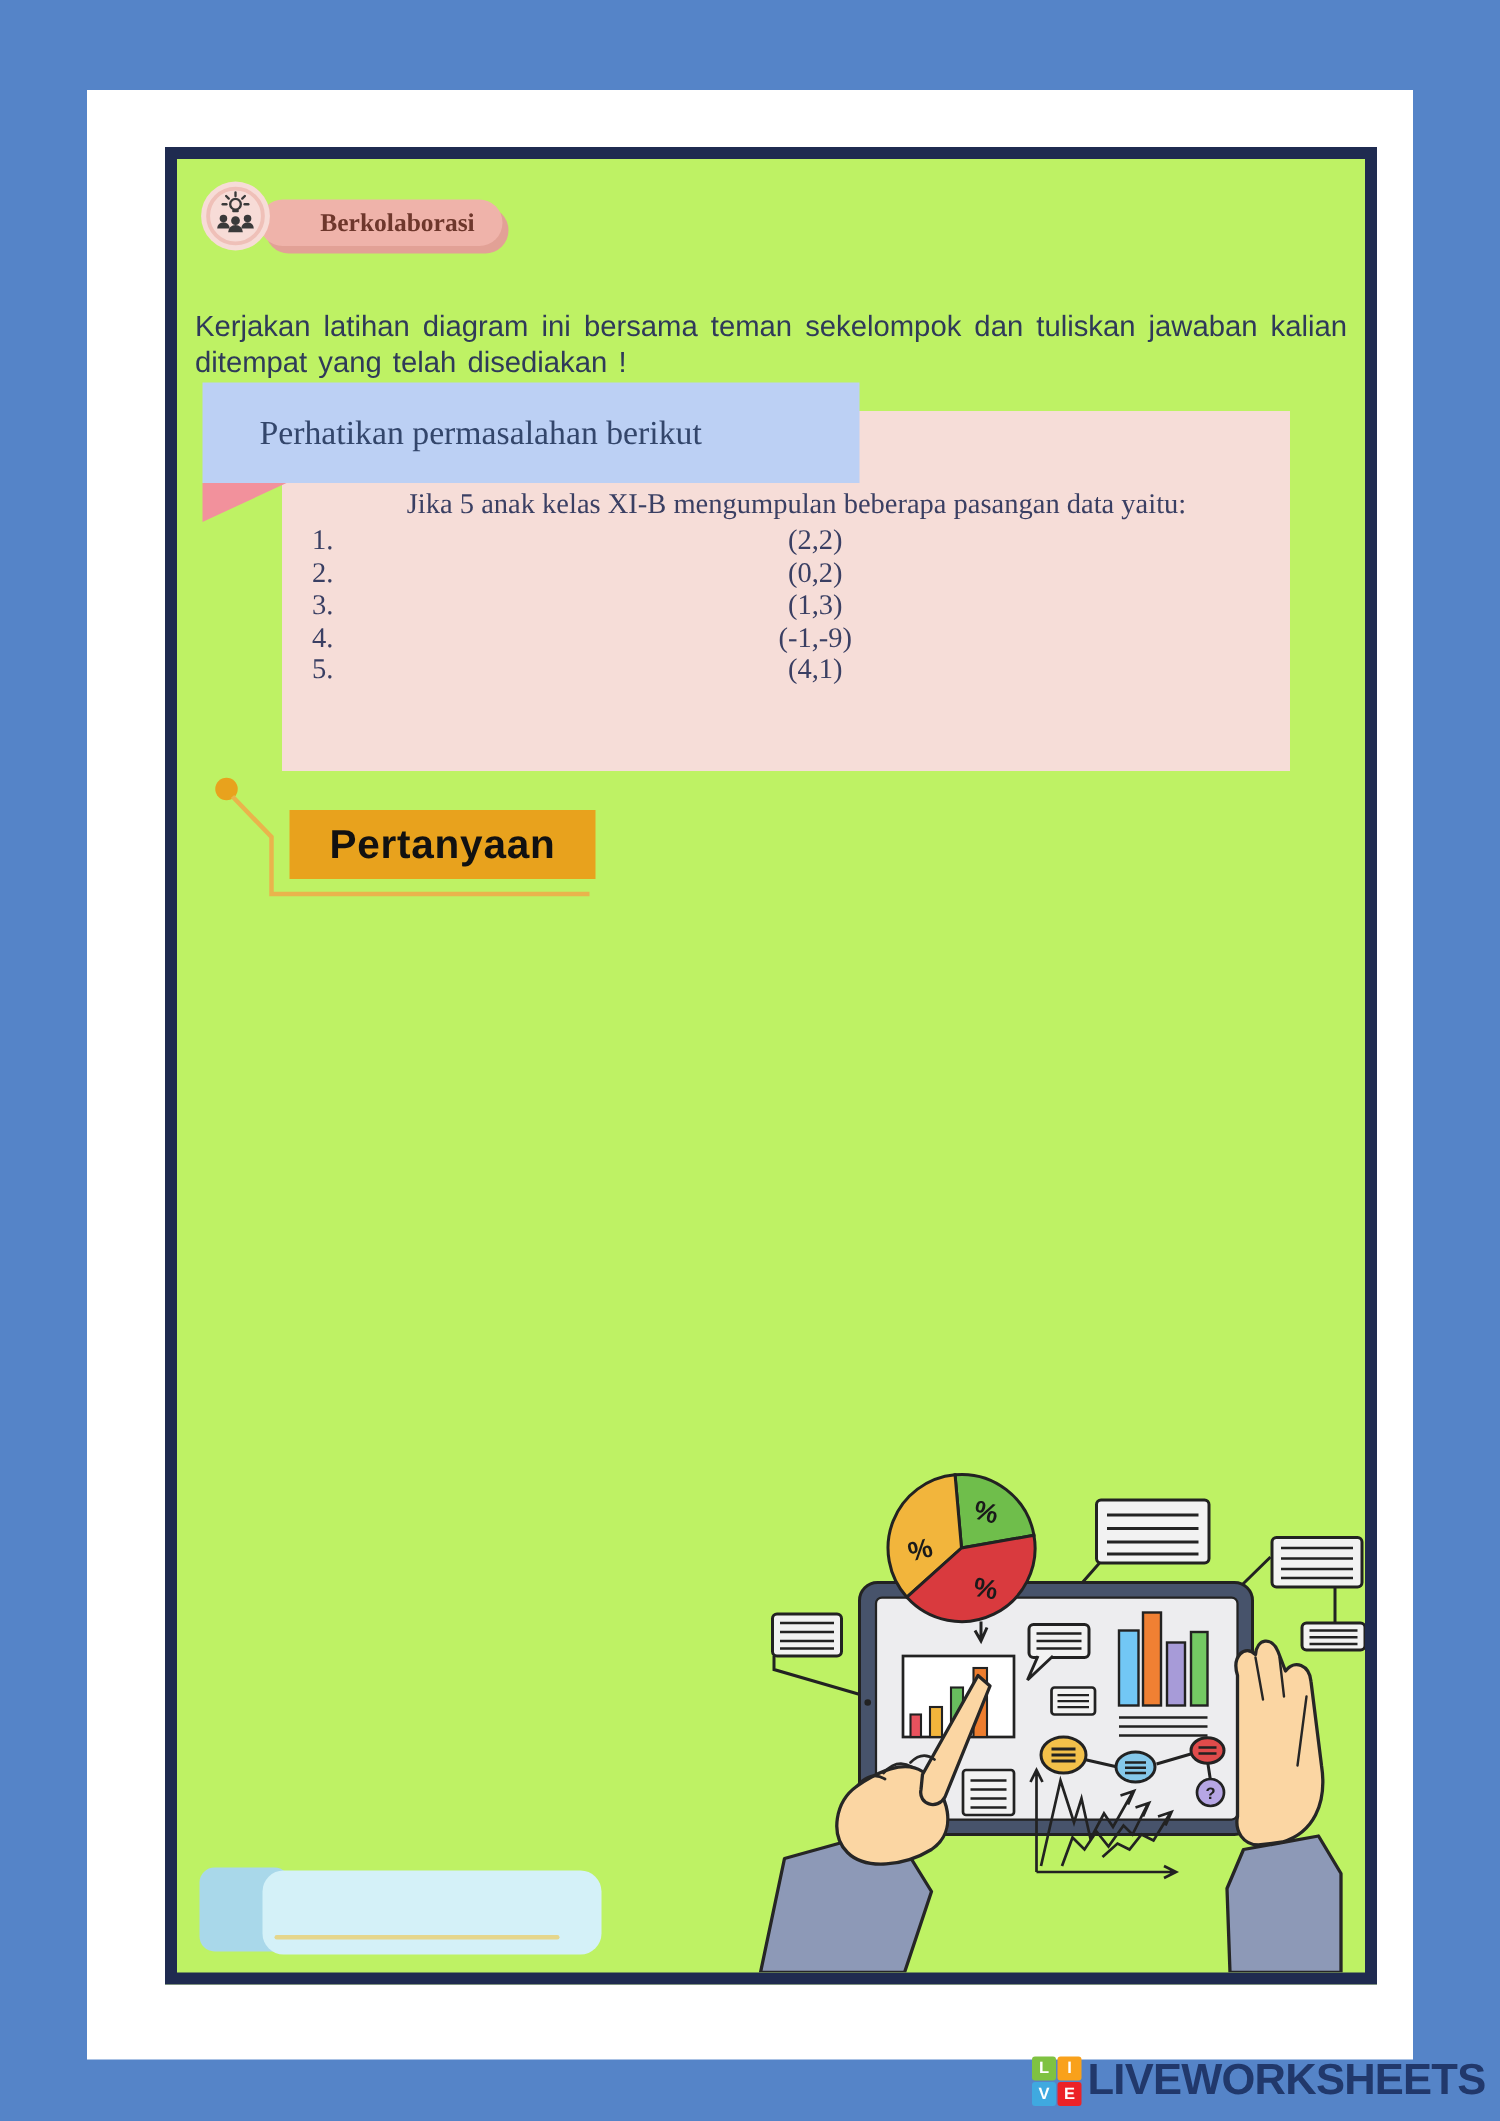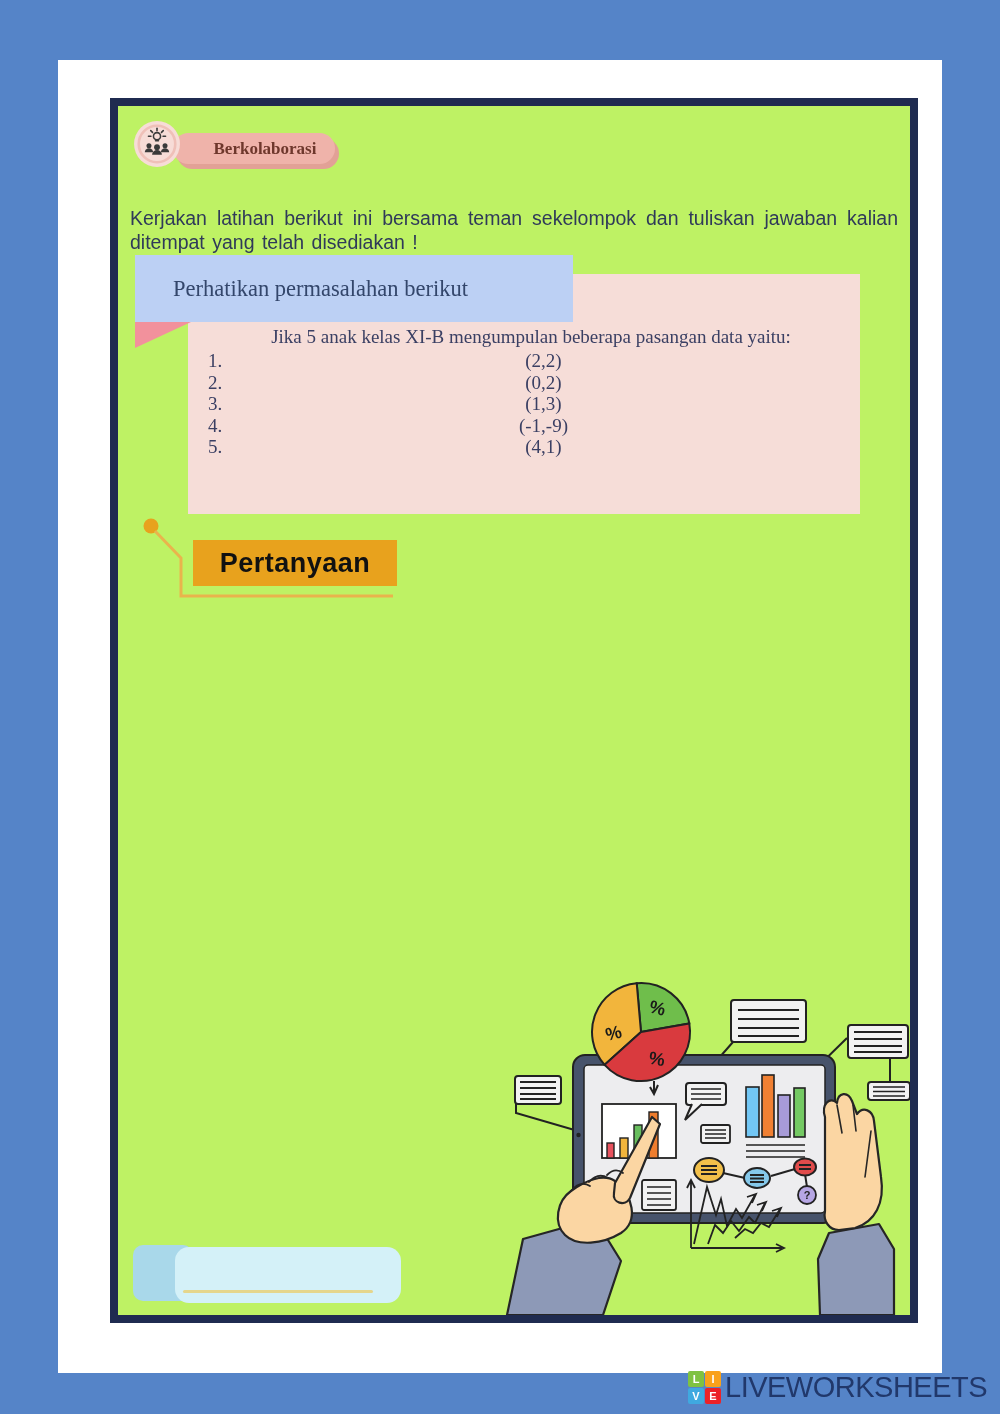--- a/index.html
+++ b/index.html
@@ -88,21 +88,21 @@
 
   
   .illus{position:absolute;left:385px;top:875px;width:407px;height:334px;}
 
   
   .brand{position:absolute;left:688px;top:1371px;display:flex;align-items:center;}
   .brand .grid{display:grid;grid-template-columns:16px 16px;grid-template-rows:16px 16px;gap:1px;}
   .brand .sq{display:flex;align-items:center;justify-content:center;
     font-size:11px;font-weight:700;color:#ffffff;border-radius:2px;}
   .sq-l{background:#7FC241;} .sq-i{background:#F9A11B;} .sq-v{background:#3FA9E0;} .sq-e{background:#EC2227;}
-  .brand .name{font-size:29px;font-weight:400;color:#21386B;letter-spacing:-0.5px;margin-left:4px;}
+  .brand .name{font-size:29px;font-weight:700;color:#21386B;letter-spacing:-0.5px;margin-left:4px;}
 </style>
 </head>
 <body>
 
 <div class="sheet">
   <div class="frame">
 
     <svg class="badge-icon" viewBox="0 0 46 46">
       <circle cx="23" cy="23" r="22" fill="#F7DCD7"></circle>
       <circle cx="23" cy="23" r="17.5" fill="none" stroke="#EFC0B8" stroke-width="2.5"></circle>
@@ -122,21 +122,21 @@
         <path d="M11.3 31 a4 4 0 0 1 8 0 Z"></path>
         <circle cx="30.7" cy="24.6" r="2.4"></circle>
         <path d="M26.7 31 a4 4 0 0 1 8 0 Z"></path>
       </g>
     </svg>
     <div class="badge-pill-shadow"></div>
     <div class="badge-pill">
       <span>Berkolaborasi</span>
     </div>
 
-    <p class="intro">Kerjakan latihan berikut ini bersama teman sekelompok dan tuliskan jawaban kalian ditempat yang telah disediakan !</p>
+    <p class="intro">Kerjakan latihan diagram ini bersama teman sekelompok dan tuliskan jawaban kalian ditempat yang telah disediakan !</p>
 
     <div class="blue-head">
       <span>Perhatikan permasalahan berikut</span>
     </div>
     <div class="fold"></div>
     <div class="pink-box">
       <p class="lead">Jika 5 anak kelas XI-B mengumpulan beberapa pasangan data yaitu:</p>
       <ol>
         <li>(2,2)</li>
         <li>(0,2)</li>

